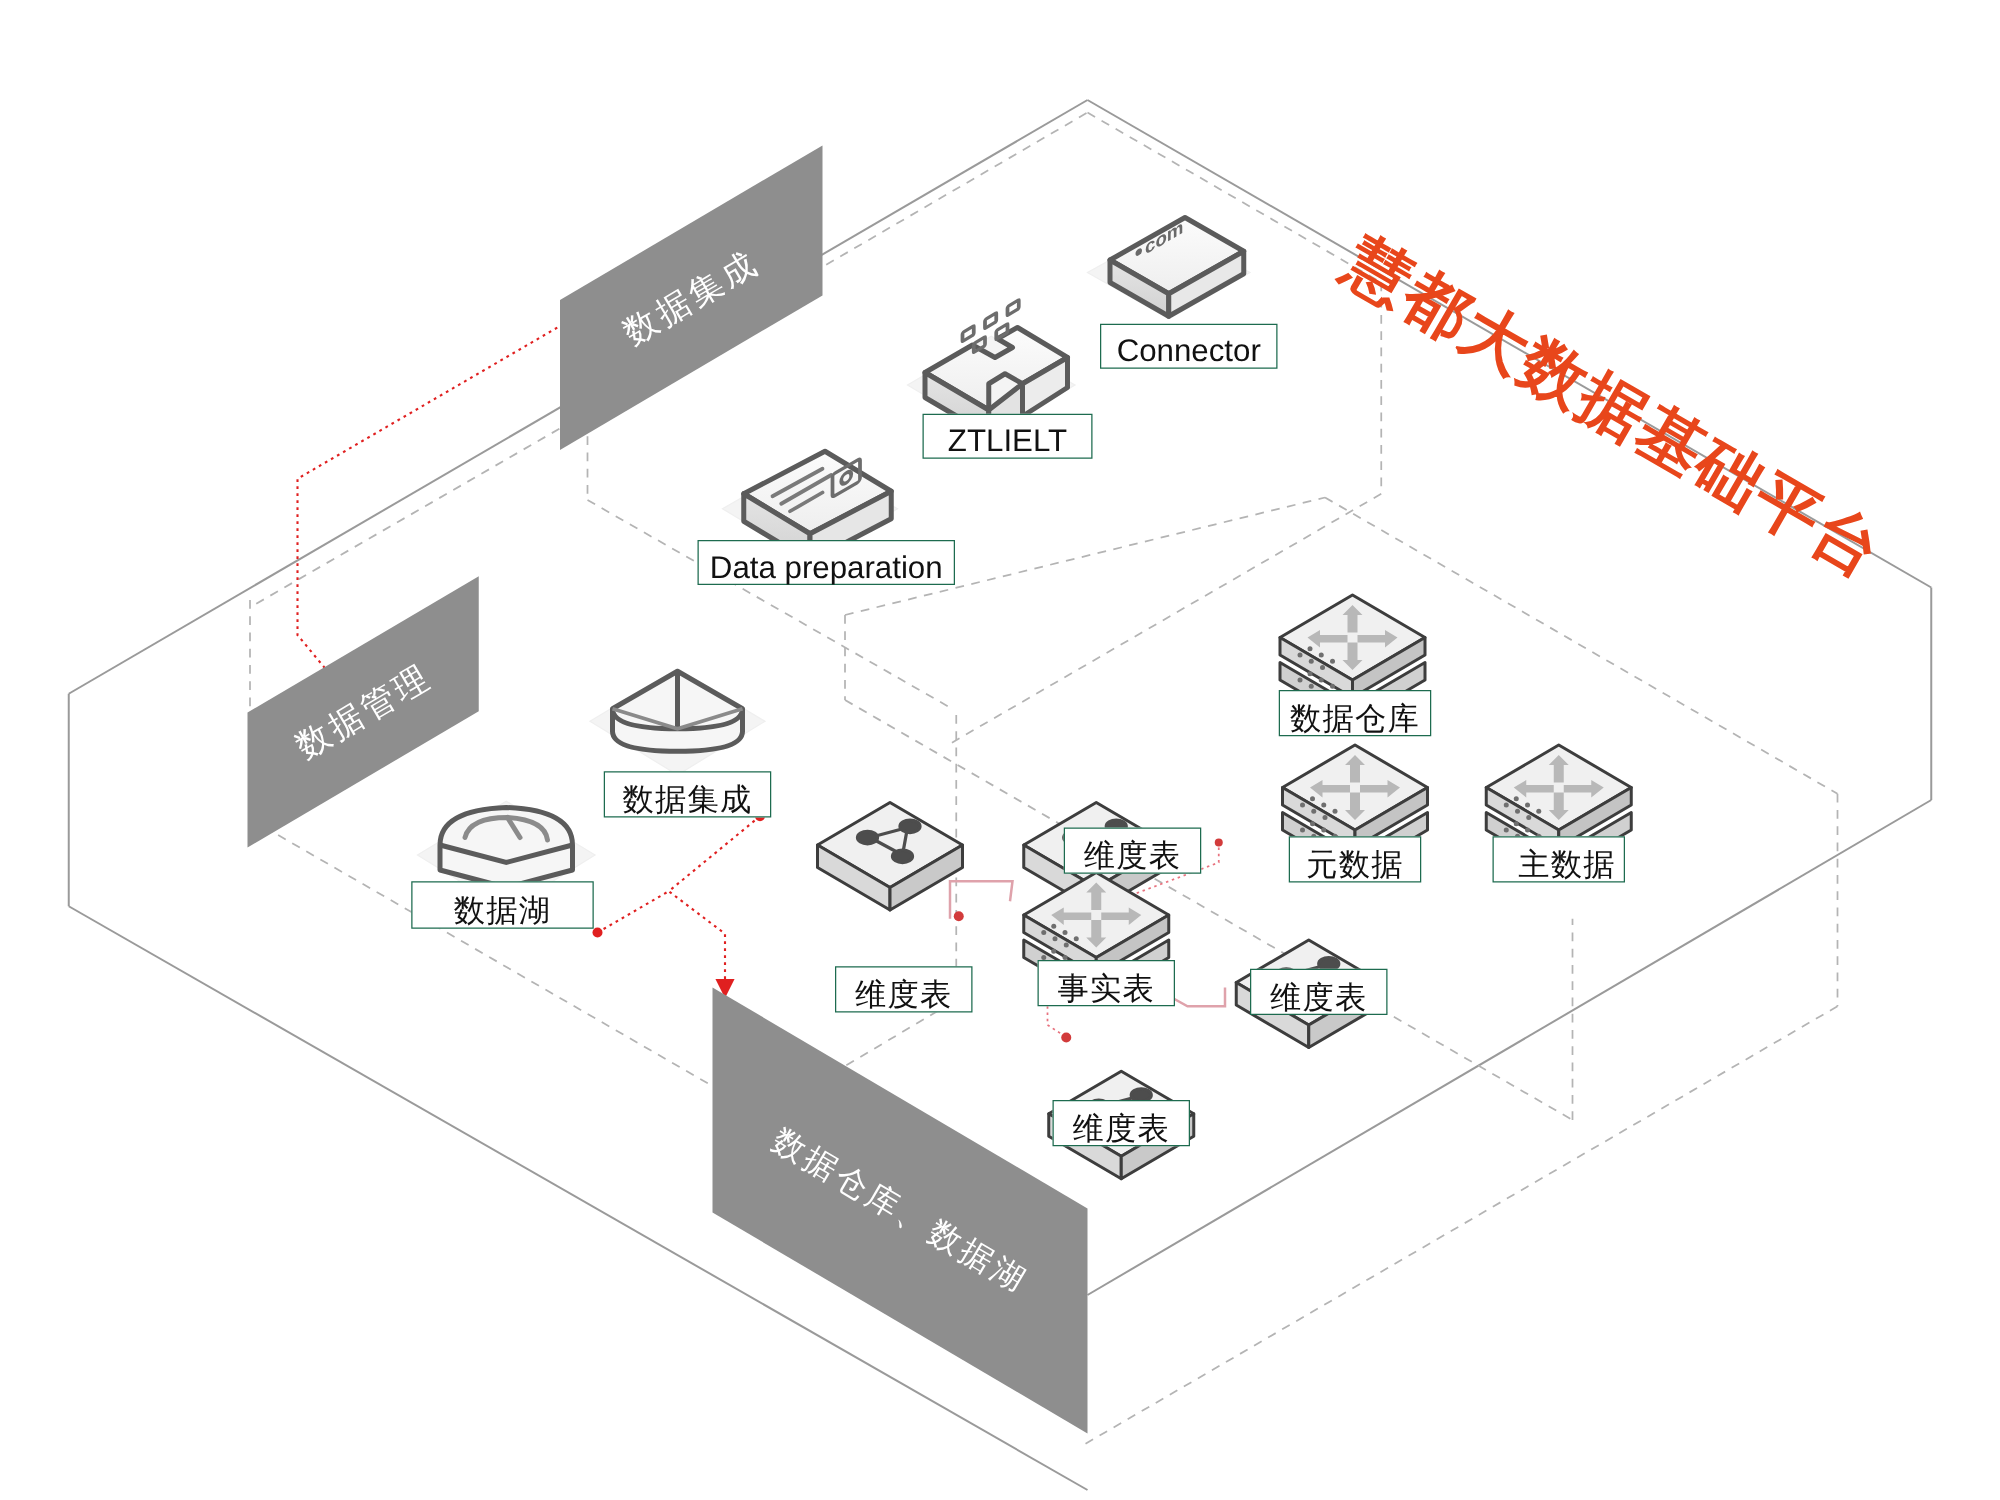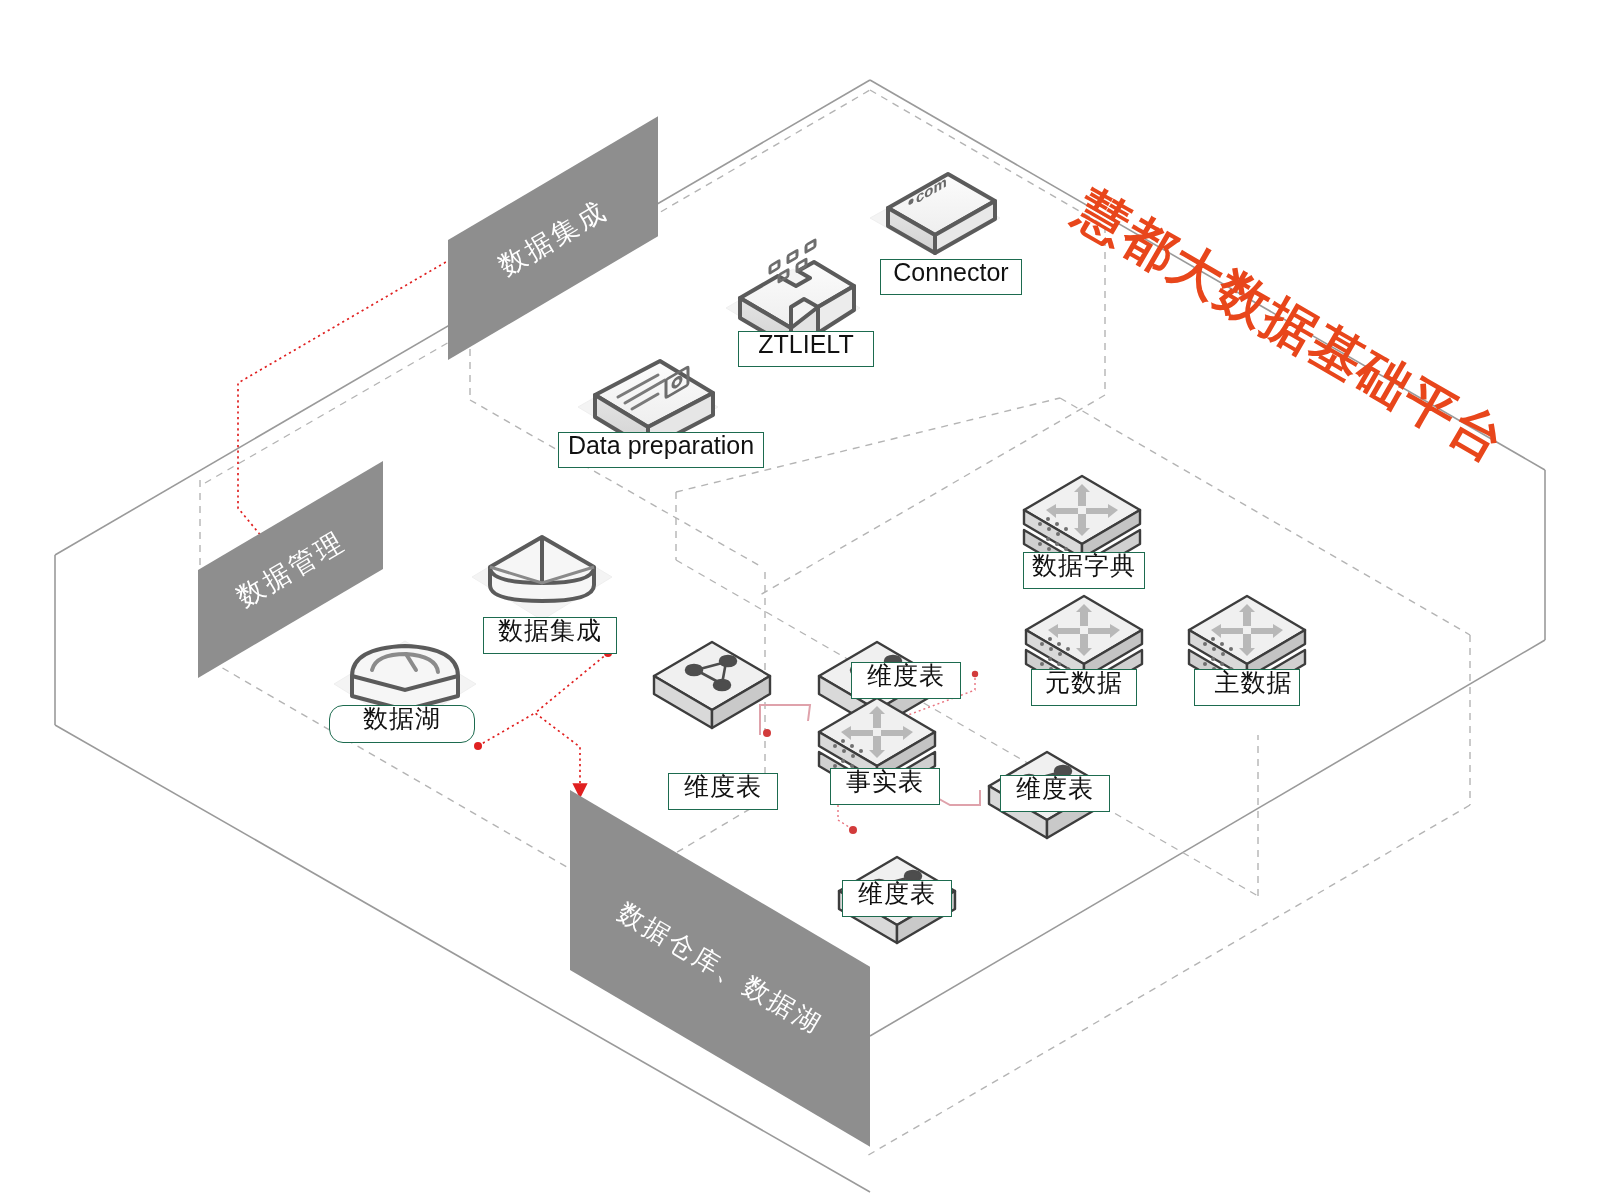--- a/index.html
+++ b/index.html
@@ -12,21 +12,21 @@
   #stage { position: relative; width: 1600px; height: 1200px; background:#fff; }
 
   svg#scene { position:absolute; left:0; top:0; width:1600px; height:1200px; }
 
   
   .chip {
     position: absolute;
     background: #ffffff;
     border: 1.6px solid #1d6b4f;
     color: #111111;
-    display: flex; align-items: flex-start; justify-content: center;
+    display: flex; align-items: flex-end; justify-content: center;
     white-space: nowrap;
     line-height: 1;
     z-index: 30;
   }
   .chip.cn { font-size: 25px; letter-spacing: 1px; }
   .chip.en { font-size: 25px; }
 
   
   .banner {
     position: absolute;
@@ -384,21 +384,21 @@
   </div>
 
   <div class="chip en" style="left:558px; top:432px; width:206px; height:36px;">
     <span>Data preparation</span>
   </div>
 
   <div class="chip cn" style="left:483px; top:617px; width:134px; height:37px;">
     <span>数据集成</span>
   </div>
 
-  <div class="chip cn" style="left:329px; top:705px; width:146px; height:38px;border-radius:14px;">
+  <div class="chip cn" style="left:329px; top:705px; width:146px; height:38px;">
     <span>数据湖</span>
   </div>
 
   <div class="chip cn" style="left:851px; top:662px; width:110px; height:37px;">
     <span>维度表</span>
   </div>
 
   <div class="chip cn" style="left:668px; top:773px; width:110px; height:37px;">
     <span>维度表</span>
   </div>
@@ -409,21 +409,21 @@
 
   <div class="chip cn" style="left:1000px; top:775px; width:110px; height:37px;">
     <span>维度表</span>
   </div>
 
   <div class="chip cn" style="left:842px; top:880px; width:110px; height:37px;">
     <span>维度表</span>
   </div>
 
   <div class="chip cn" style="left:1023px; top:552px; width:122px; height:37px;">
-    <span>数据字典</span>
+    <span>数据仓库</span>
   </div>
 
   <div class="chip cn" style="left:1031px; top:669px; width:106px; height:37px;">
     <span>元数据</span>
   </div>
 
   <div class="chip cn" style="left:1194px; top:669px; width:106px; height:37px;padding-left:13px;">
     <span>主数据</span>
   </div>
 

